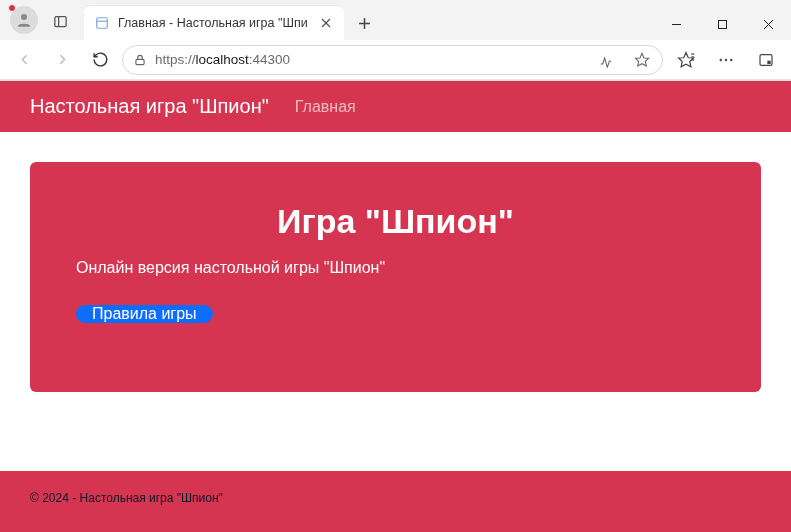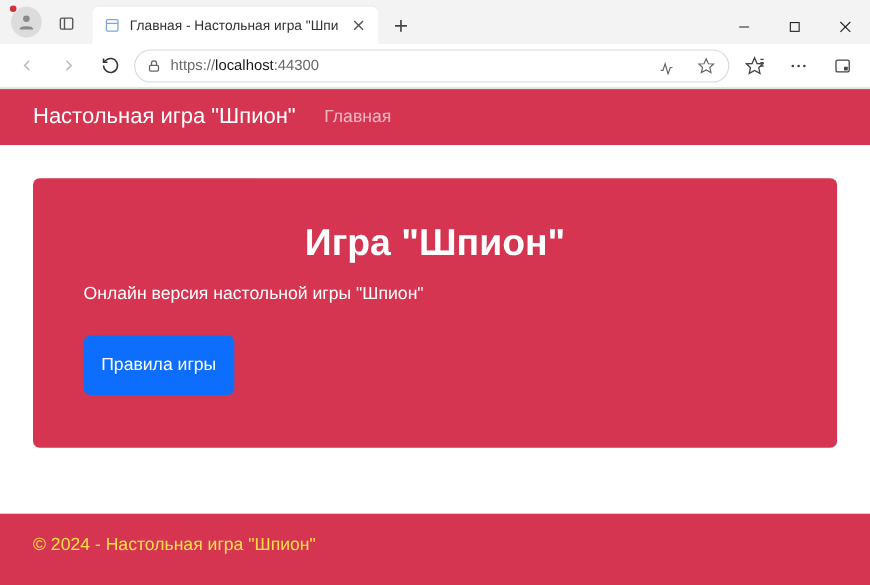--- a/index.html
+++ b/index.html
@@ -163,31 +163,31 @@
   }
   .jumbo-lead {
     font-size:16px;
     font-weight:400;
     margin-bottom:28px;
   }
   .btn-primary {
     background:#0d6efd;
     color:#fff;
     border:none;
-    border-radius:6px;
-    padding:18px 16px;
+    border-radius:17px;
+    padding:0 16px;
     font-size:16px;
     cursor:pointer;
   }
 
   .site-footer {
     background:#d63551;
-    color:#fde047;
+    color:#0f172a;
     padding:20px 40px 28px 30px;
-    font-size:16px;
+    font-size:12px;
   }
 
   svg { display:block; }
 </style>
 </head>
 <body>
 
 <div class="browser-chrome">
   <div class="title-row">
     <div class="profile-icon">

